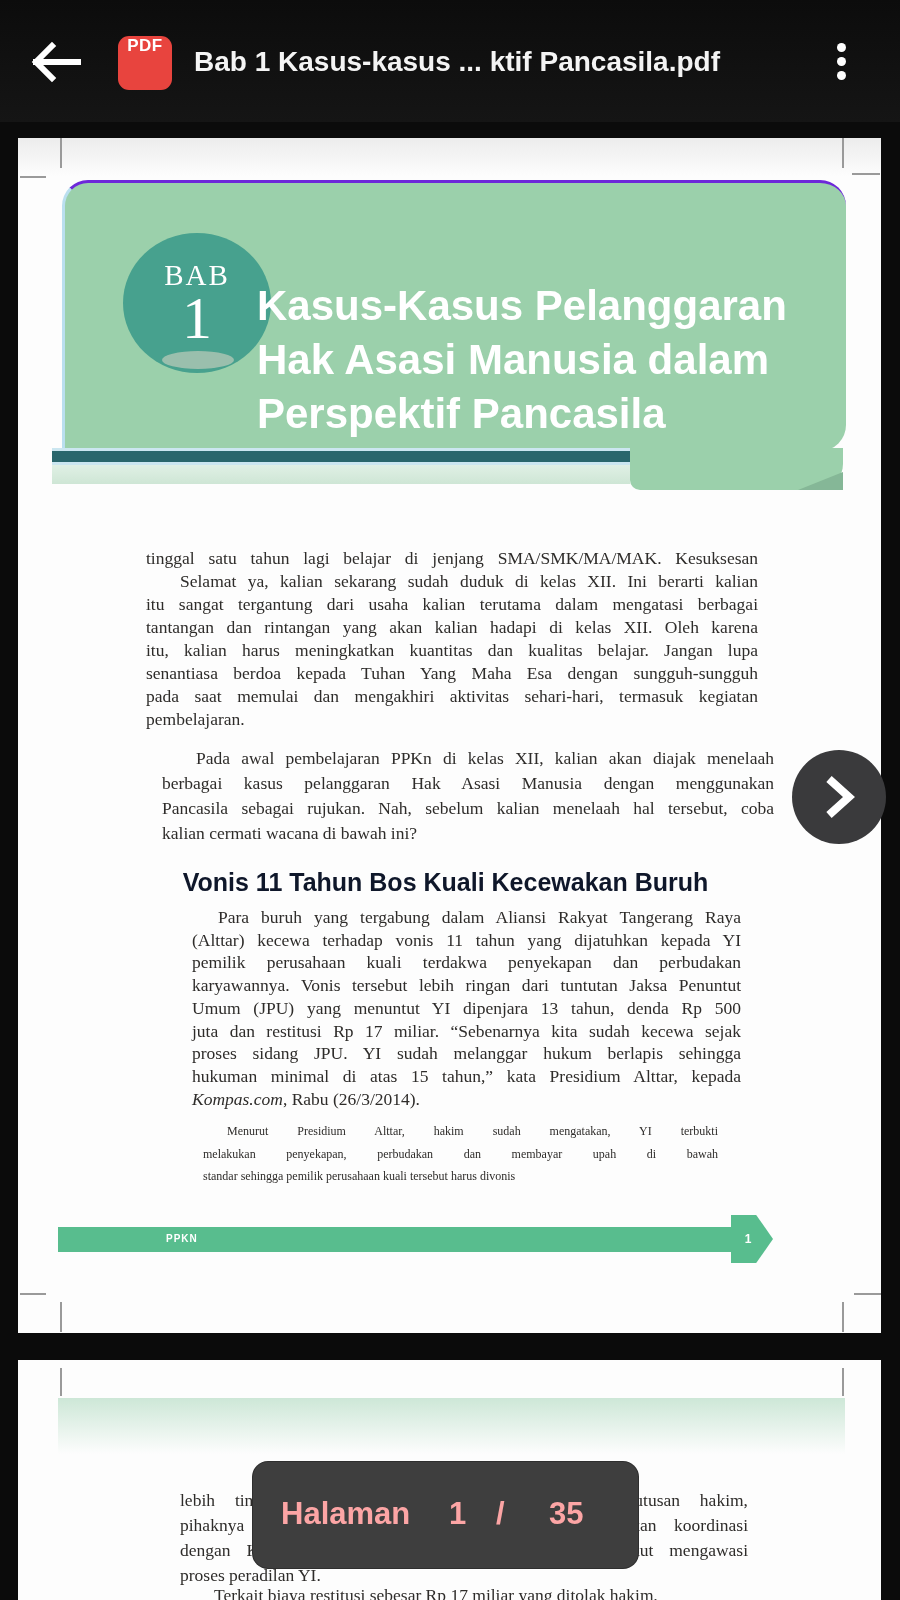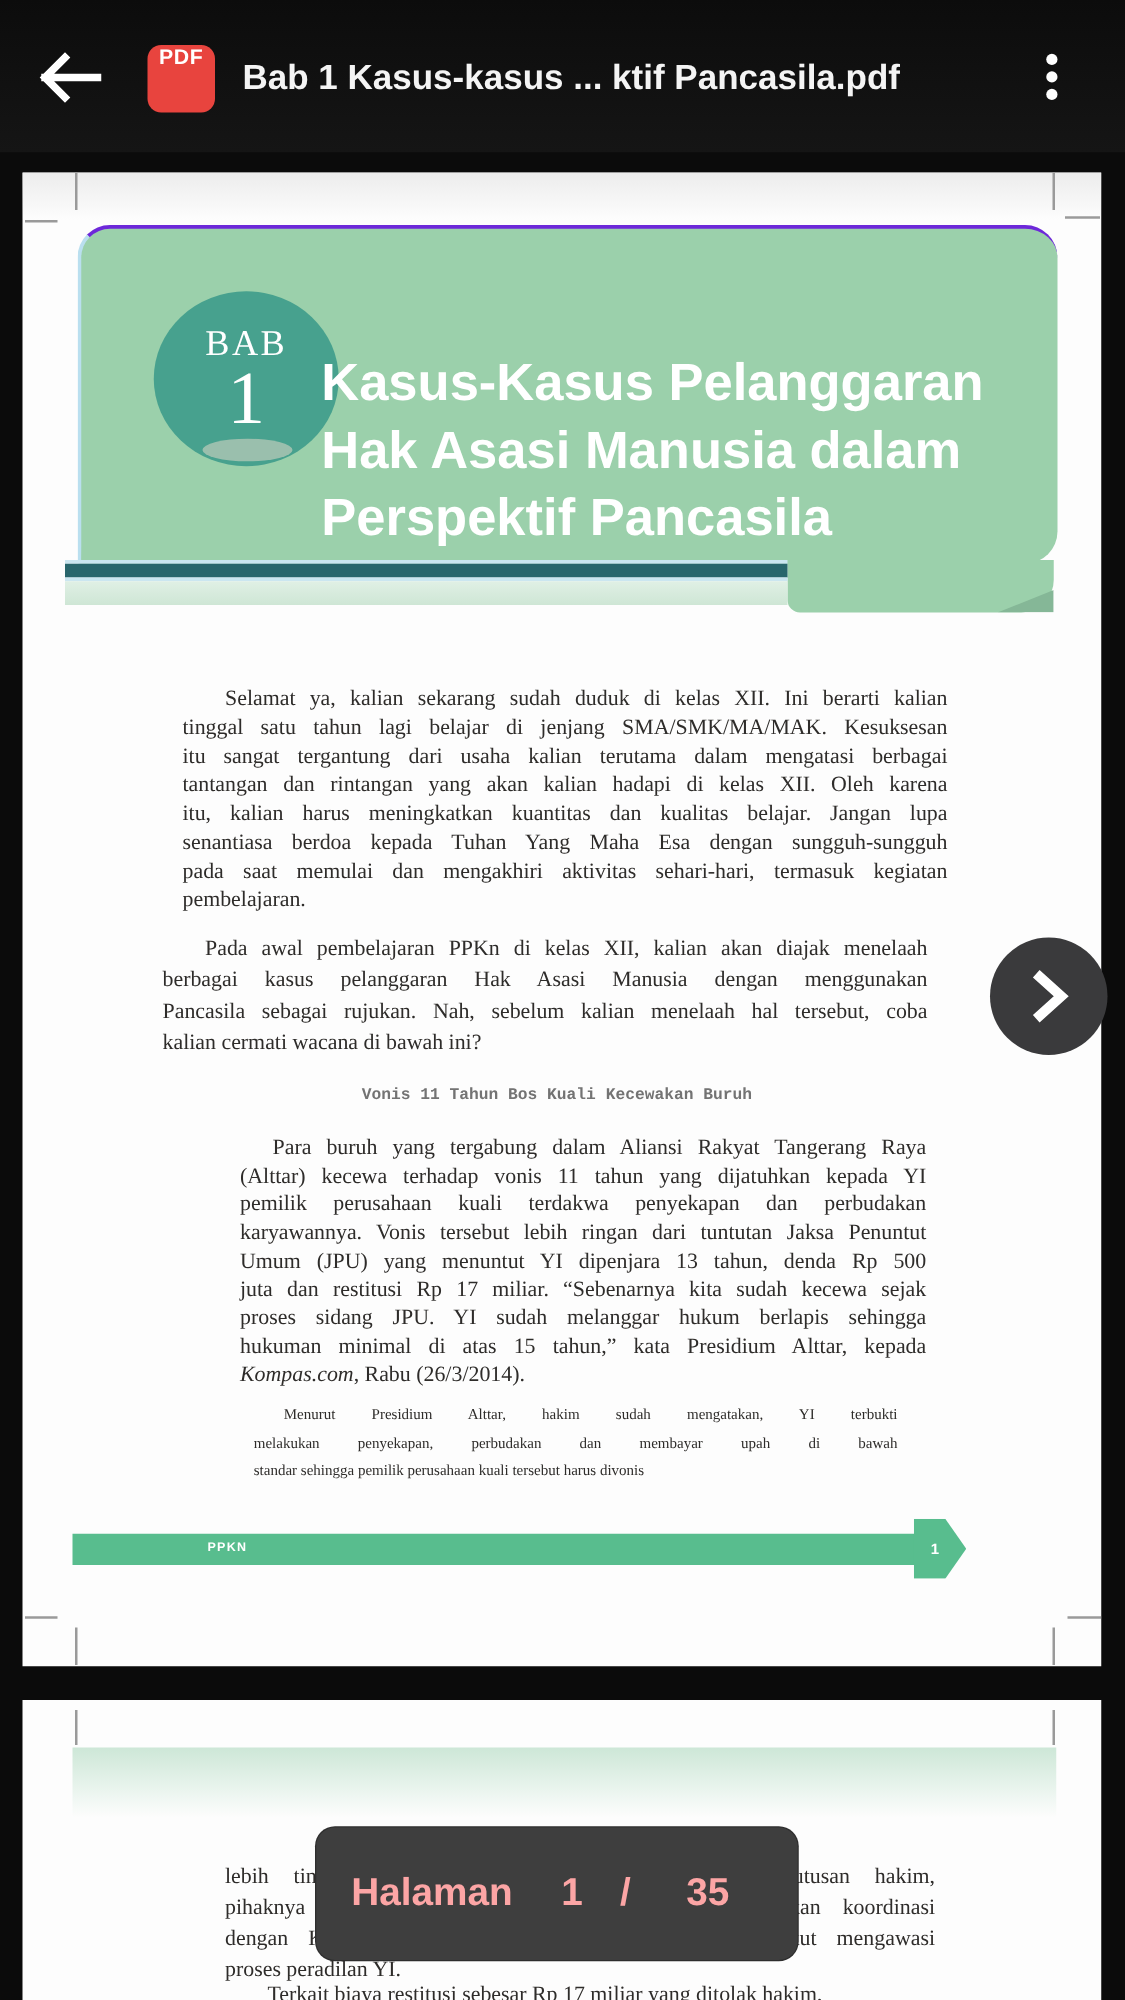--- a/index.html
+++ b/index.html
@@ -41,23 +41,23 @@
               font-size:42px;line-height:54px;}
   .strip{position:absolute;left:34px;width:578px;}
   .strip.blue1{top:310px;height:3px;background:#cbe6f0;}
   .strip.teal {top:313px;height:11px;background:#29666c;}
   .strip.blue2{top:324px;height:3px;background:#cbe6f0;}
   .strip.pale {top:327px;height:19px;background:linear-gradient(#e0f0e5,#ceE6d5);}
   .para{position:absolute;font-family:"Liberation Serif",serif;color:#2e2c2a;}
   .tline{text-align:justify;text-align-last:justify;white-space:nowrap;}
   .tline.last{text-align-last:left;}
   .p1{left:128px;top:409px;width:612px;font-size:17.5px;line-height:23px;}
-  .p2{left:112px;top:608px;width:612px;font-size:17.5px;line-height:25px;}
+  .p2{left:144px;top:608px;width:612px;font-size:17.5px;line-height:25px;}
   .story-head{position:absolute;left:153px;top:730px;width:549px;text-align:center;
-              font-family:Liberation Mono, monospace;font-weight:bold;font-size:13px;color:#737373;}
+              font-family:Liberation Sans, sans-serif;font-weight:bold;font-size:25px;color:#0f172a;}
   .p3{left:153px;top:768px;width:549px;font-size:17.5px;line-height:22.7px;margin-left:21px;}
   .p4{left:185px;top:982px;width:515px;font-size:12px;line-height:22.7px;}
   .italic{font-style:italic;}
   
   .foot-bar{position:absolute;left:40px;top:1089px;width:675px;height:25px;background:#58bd8e;}
   .foot-label{position:absolute;left:108px;top:6px;color:#fff;font-size:10px;font-weight:bold;letter-spacing:1px;}
   .foot-cap{position:absolute;left:713px;top:1077px;width:42px;height:48px;background:#58bd8e;
             clip-path:polygon(0 0,60% 0,100% 50%,60% 100%,0 100%);
             display:flex;align-items:center;justify-content:center;}
   .foot-cap span{color:#fff;font-size:12px;font-weight:bold;margin-right:8px;}
@@ -126,22 +126,22 @@
     </div>
     <div class="chap-lobe">
       <div class="lobe-fold"></div>
     </div>
     <div class="strip blue1"></div>
     <div class="strip teal"></div>
     <div class="strip blue2"></div>
     <div class="strip pale"></div>
 
     <div class="para p1">
+        <div class="tline">tinggal satu tahun lagi belajar di jenjang SMA/SMK/MA/MAK. Kesuksesan</div>
         <div class="tline" style="text-indent: 34px;">Selamat ya, kalian sekarang sudah duduk di kelas XII. Ini berarti kalian</div>
-        <div class="tline">tinggal satu tahun lagi belajar di jenjang SMA/SMK/MA/MAK. Kesuksesan</div>
         <div class="tline">itu sangat tergantung dari usaha kalian terutama dalam mengatasi berbagai</div>
         <div class="tline">tantangan dan rintangan yang akan kalian hadapi di kelas XII. Oleh karena</div>
         <div class="tline">itu, kalian harus meningkatkan kuantitas dan kualitas belajar. Jangan lupa</div>
         <div class="tline">senantiasa berdoa kepada Tuhan Yang Maha Esa dengan sungguh-sungguh</div>
         <div class="tline">pada saat memulai dan mengakhiri aktivitas sehari-hari, termasuk kegiatan</div>
         <div class="tline last">pembelajaran.</div>
       </div>
     <div class="para p2">
         <div class="tline" style="text-indent: 34px;">Pada awal pembelajaran PPKn di kelas XII, kalian akan diajak menelaah</div>
         <div class="tline">berbagai kasus pelanggaran Hak Asasi Manusia dengan menggunakan</div>

